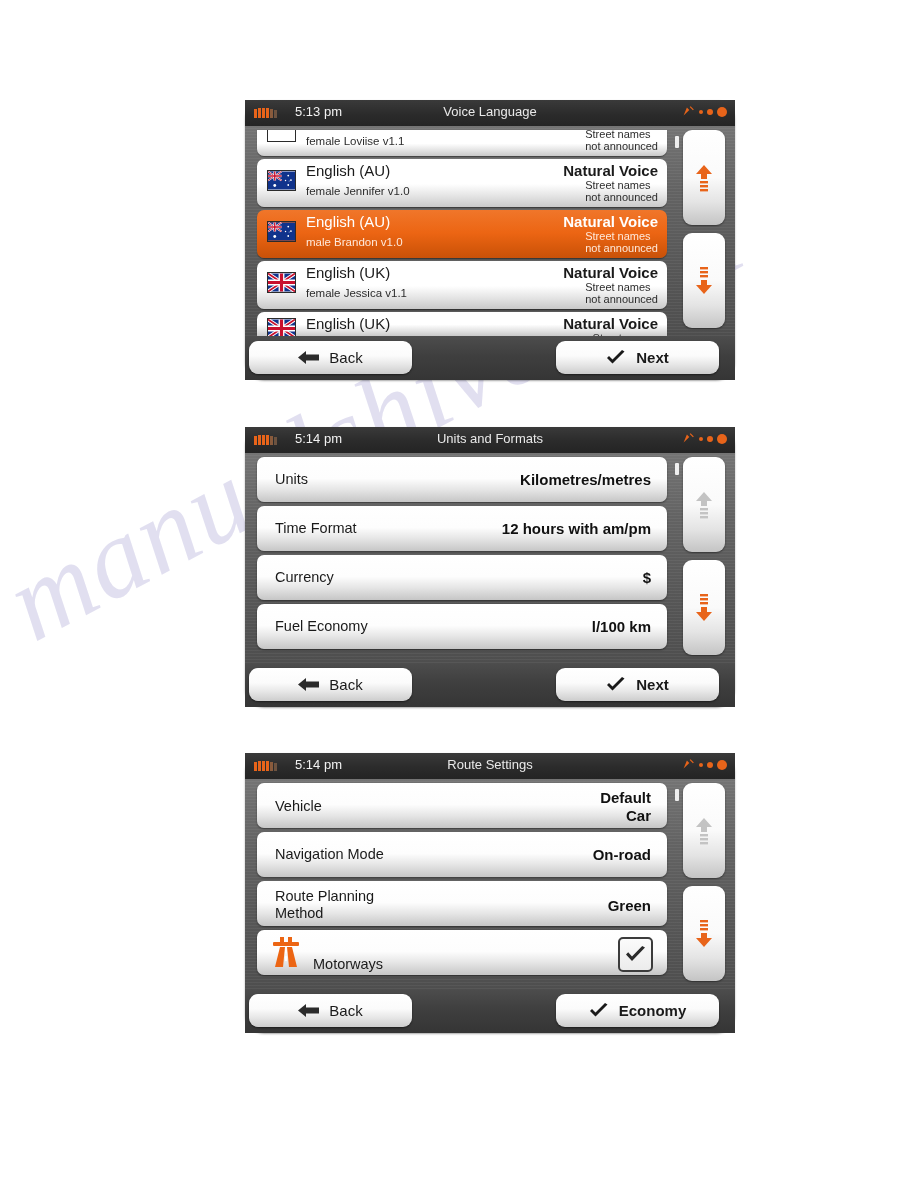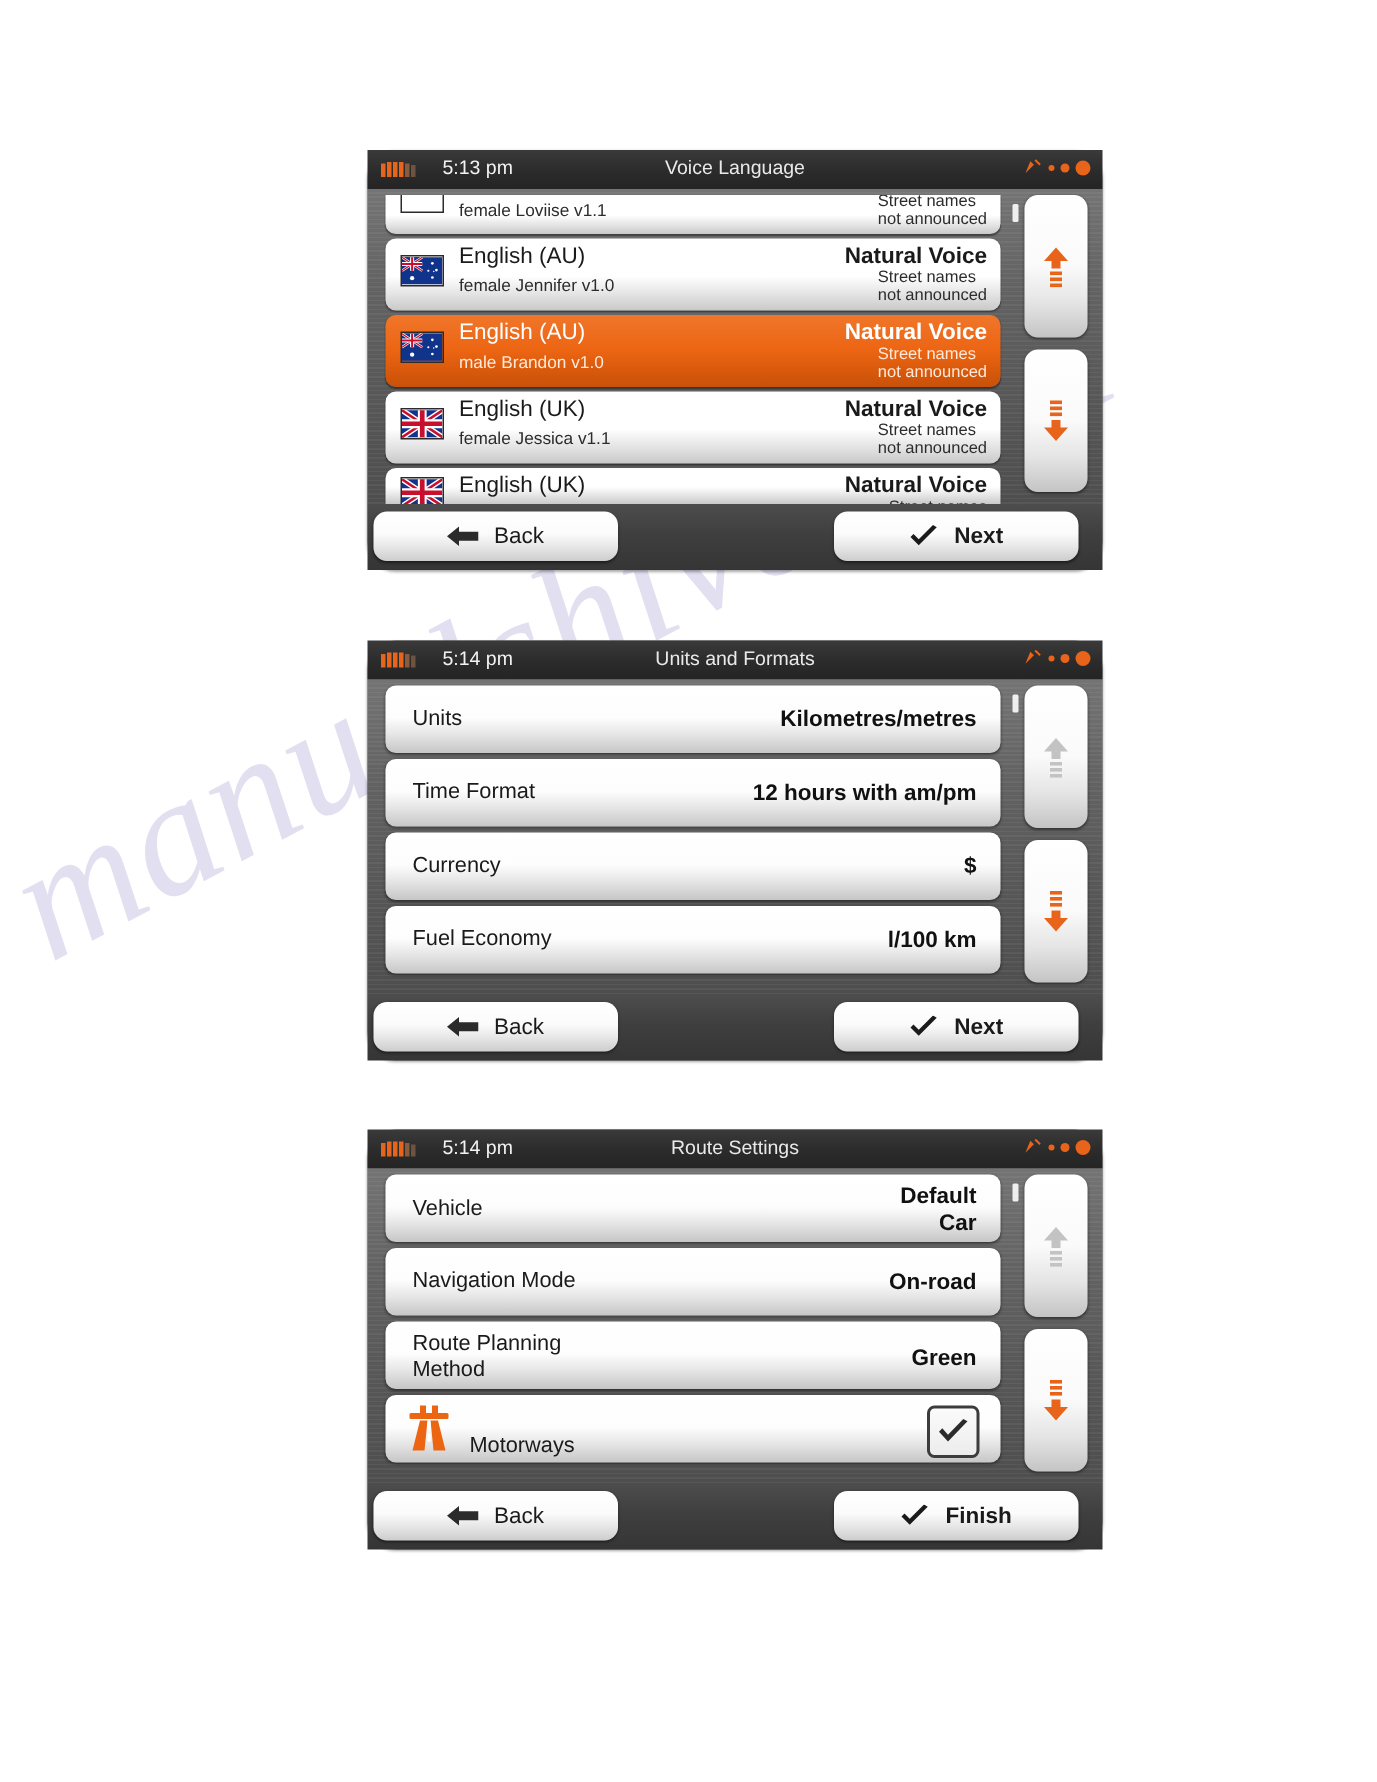--- a/index.html
+++ b/index.html
@@ -514,16 +514,16 @@
     <div class="bbtn left">
       <svg width="21" height="15" viewBox="0 0 21 15">
         <path d="M0 7.5 L8 1 L8 4.5 L21 4.5 L21 10.5 L8 10.5 L8 14 Z" fill="#2b2b2b"></path>
       </svg>
       <span class="blabel">Back</span>
     </div>
     <div class="bbtn right">
       <svg width="20" height="16" viewBox="0 0 20 16">
         <path d="M1 8 L6.5 13.5 L18.5 1.5 L16 0 L6.5 9.5 L3 6 Z" fill="#1a1a1a"></path>
       </svg>
-      <span class="blabel">Finish</span>
+      <span class="blabel">Economy</span>
     </div>
   </div>
 </div>
 
 </body></html>

